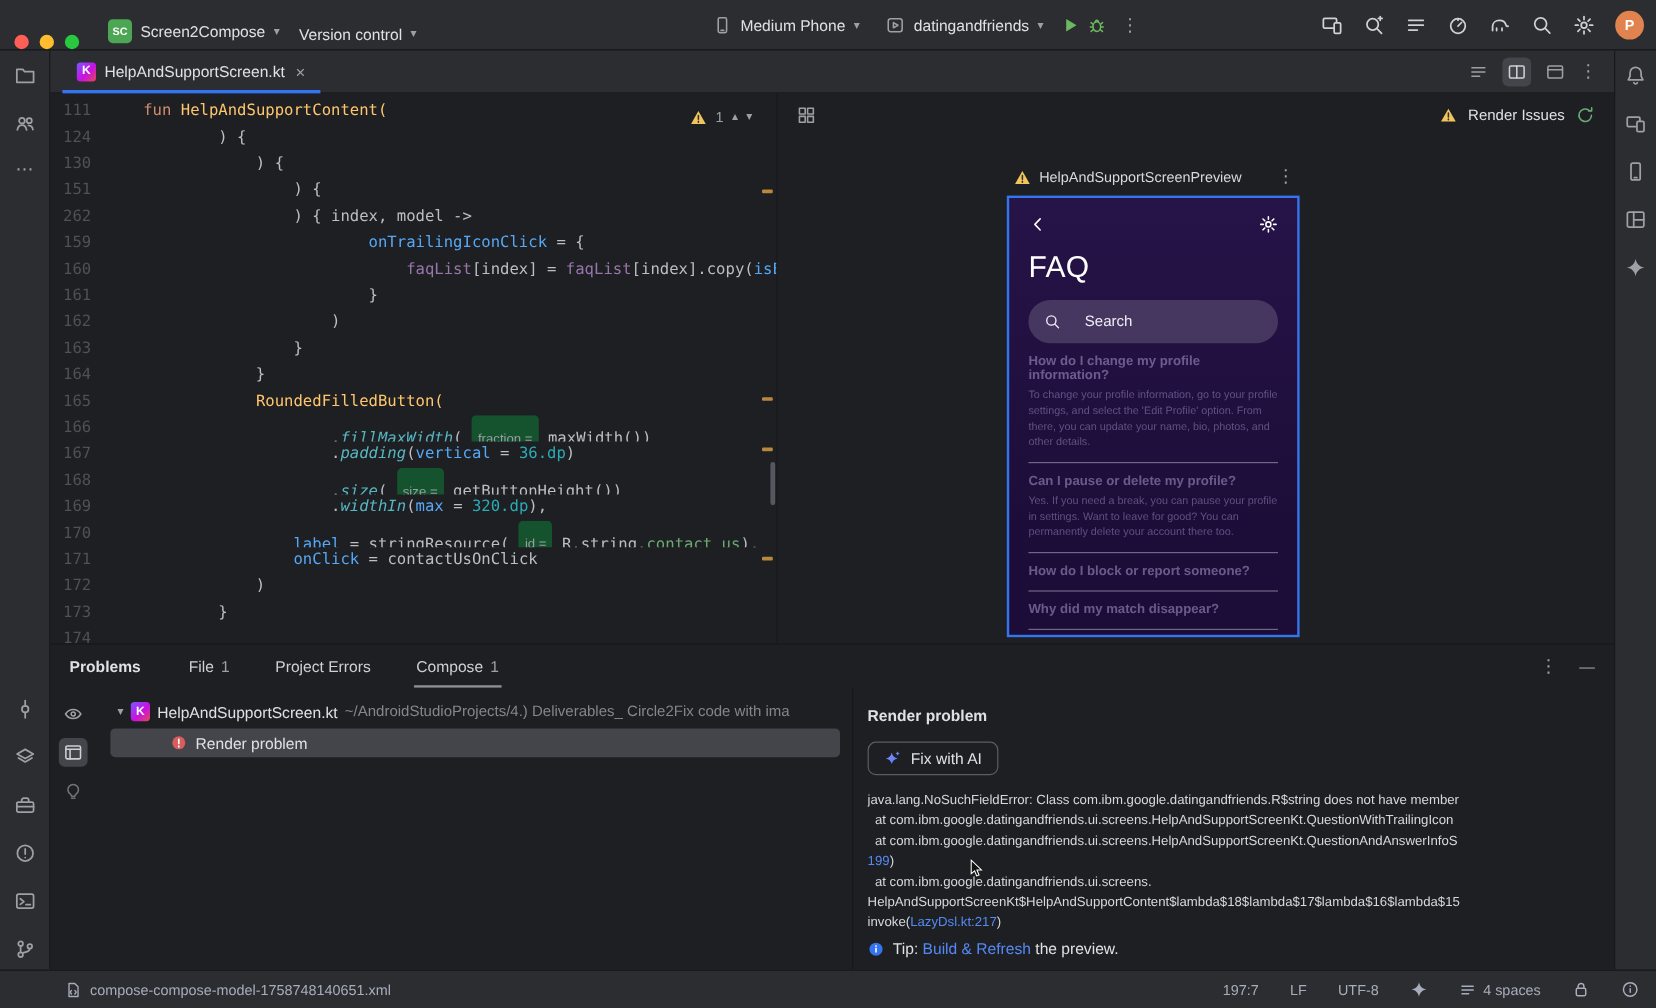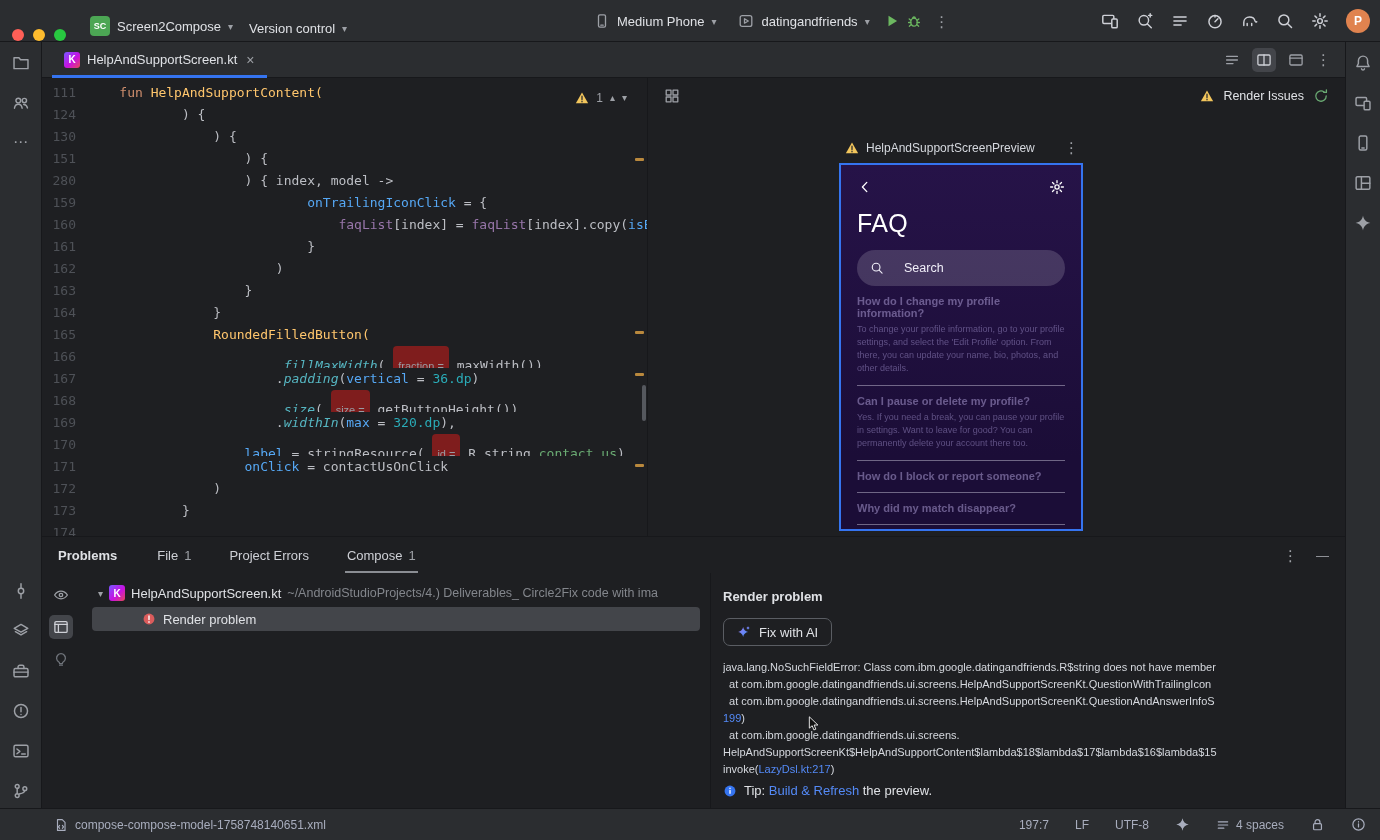--- a/index.html
+++ b/index.html
@@ -56,21 +56,21 @@
   .gutter div{height:22px}
   .code{flex:1;padding-top:4px;color:#BCBEC4;overflow:hidden}
   .code-line{white-space:pre;height:22px;overflow:hidden}
   .tk-k{color:#CF8E6D}
   .tk-d{color:#FFC66D}
   .tk-a{color:#56A8F5}
   .tk-e{color:#56B6C2;font-style:italic}
   .tk-n{color:#2AACB8}
   .tk-pr{color:#9876AA}
   .tk-u{color:#6AAB73;text-decoration:underline;text-underline-offset:2px}
-  .tk-h{display:inline-block;background:#7f1d1d;color:#999CA3;border-radius:4px;padding:12px 5px;font-size:11px;
+  .tk-h{display:inline-block;background:#14532d;color:#999CA3;border-radius:4px;padding:12px 5px;font-size:11px;
         line-height:16px;vertical-align:middle;font-family:"Liberation Sans","DejaVu Sans",sans-serif}
   .insp{position:absolute;top:7px;right:16px;display:flex;align-items:center;gap:7px;color:#9DA0A6;font-size:12px;
         font-family:"Liberation Sans","DejaVu Sans",sans-serif;background:#1E1F22;padding:2px 4px}
   .chevs{font-size:10px;color:#9DA0A6}
   .stripe{position:absolute;right:3px;width:9px;height:3px;border-radius:1px;background:#B9883D}
   .s1{top:80px}.s2{top:253px}.s3{top:295px}.s4{top:386px}
   .sb-thumb{position:absolute;right:1px;top:307px;width:4px;height:36px;border-radius:2px;background:#55585E}
 
   
   .preview{flex:1;position:relative;background:#1E1F22;min-width:0}
@@ -332,21 +332,21 @@
       </div>
 
       <div class="editor-split">
 
         <div class="editor">
           <div class="gutter" id="gutter">
               <div>111</div>
               <div>124</div>
               <div>130</div>
               <div>151</div>
-              <div>280</div>
+              <div>262</div>
               <div>159</div>
               <div>160</div>
               <div>161</div>
               <div>162</div>
               <div>163</div>
               <div>164</div>
               <div>165</div>
               <div>166</div>
               <div>167</div>
               <div>168</div>

